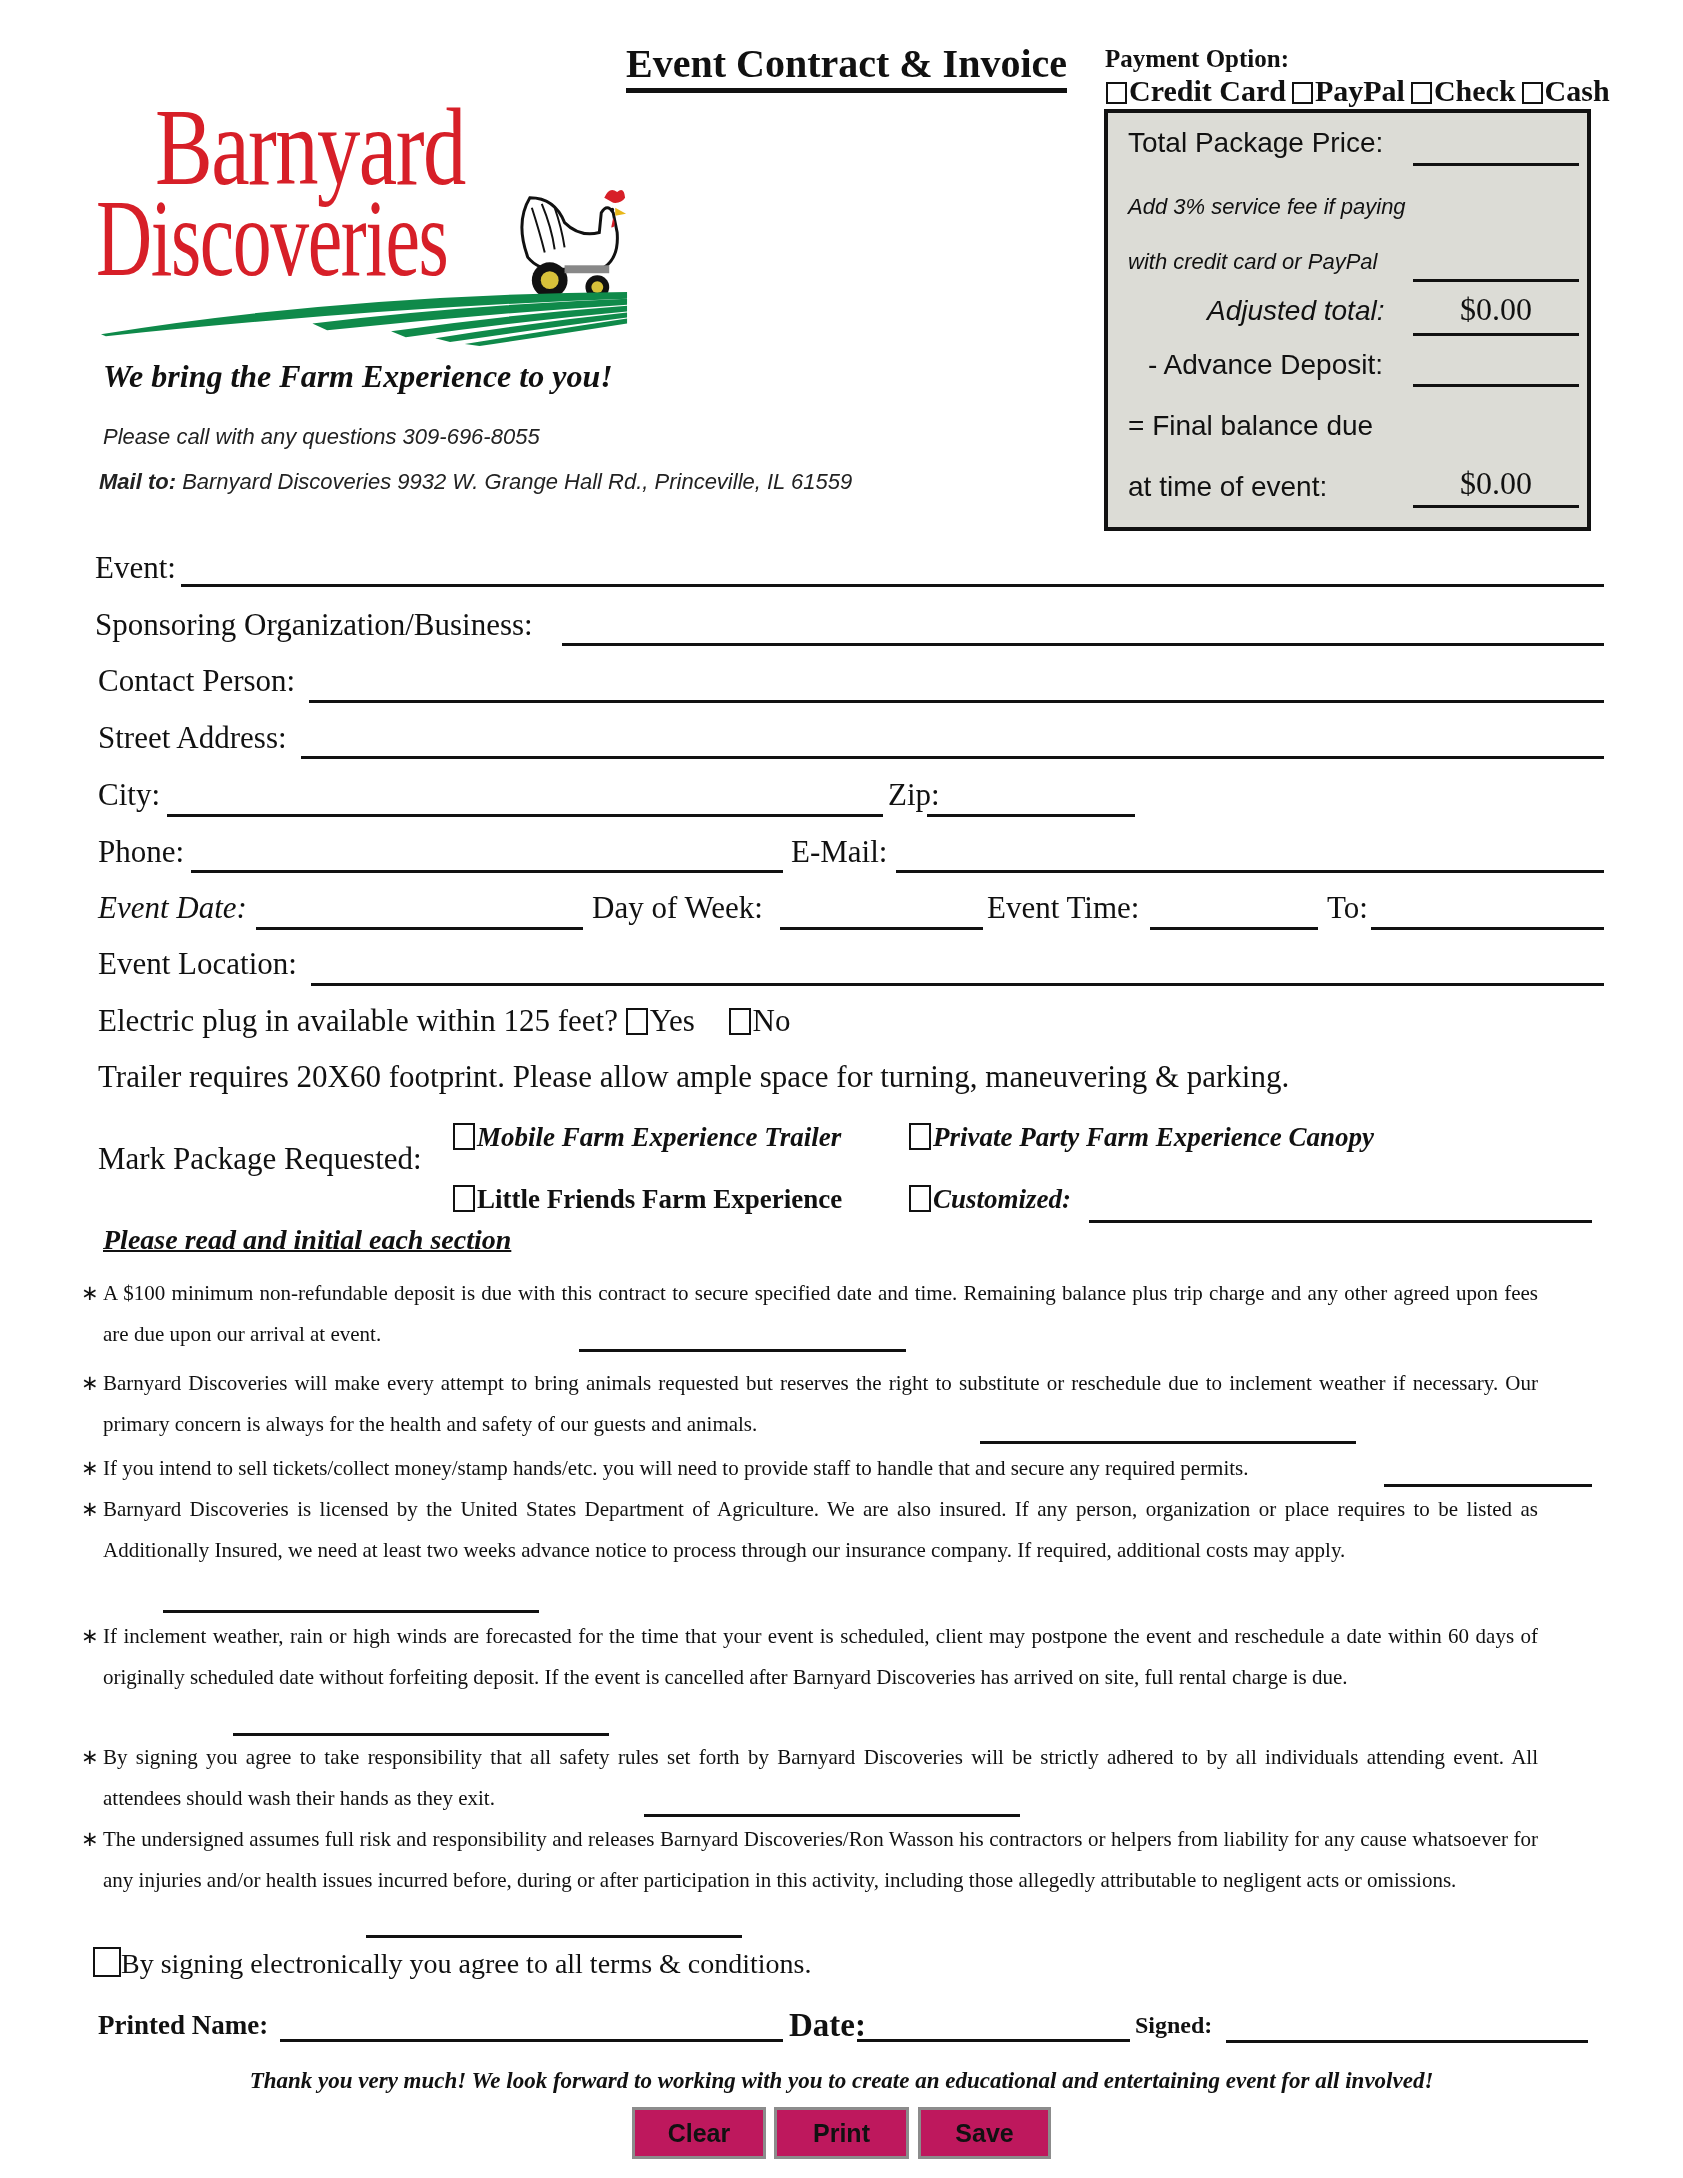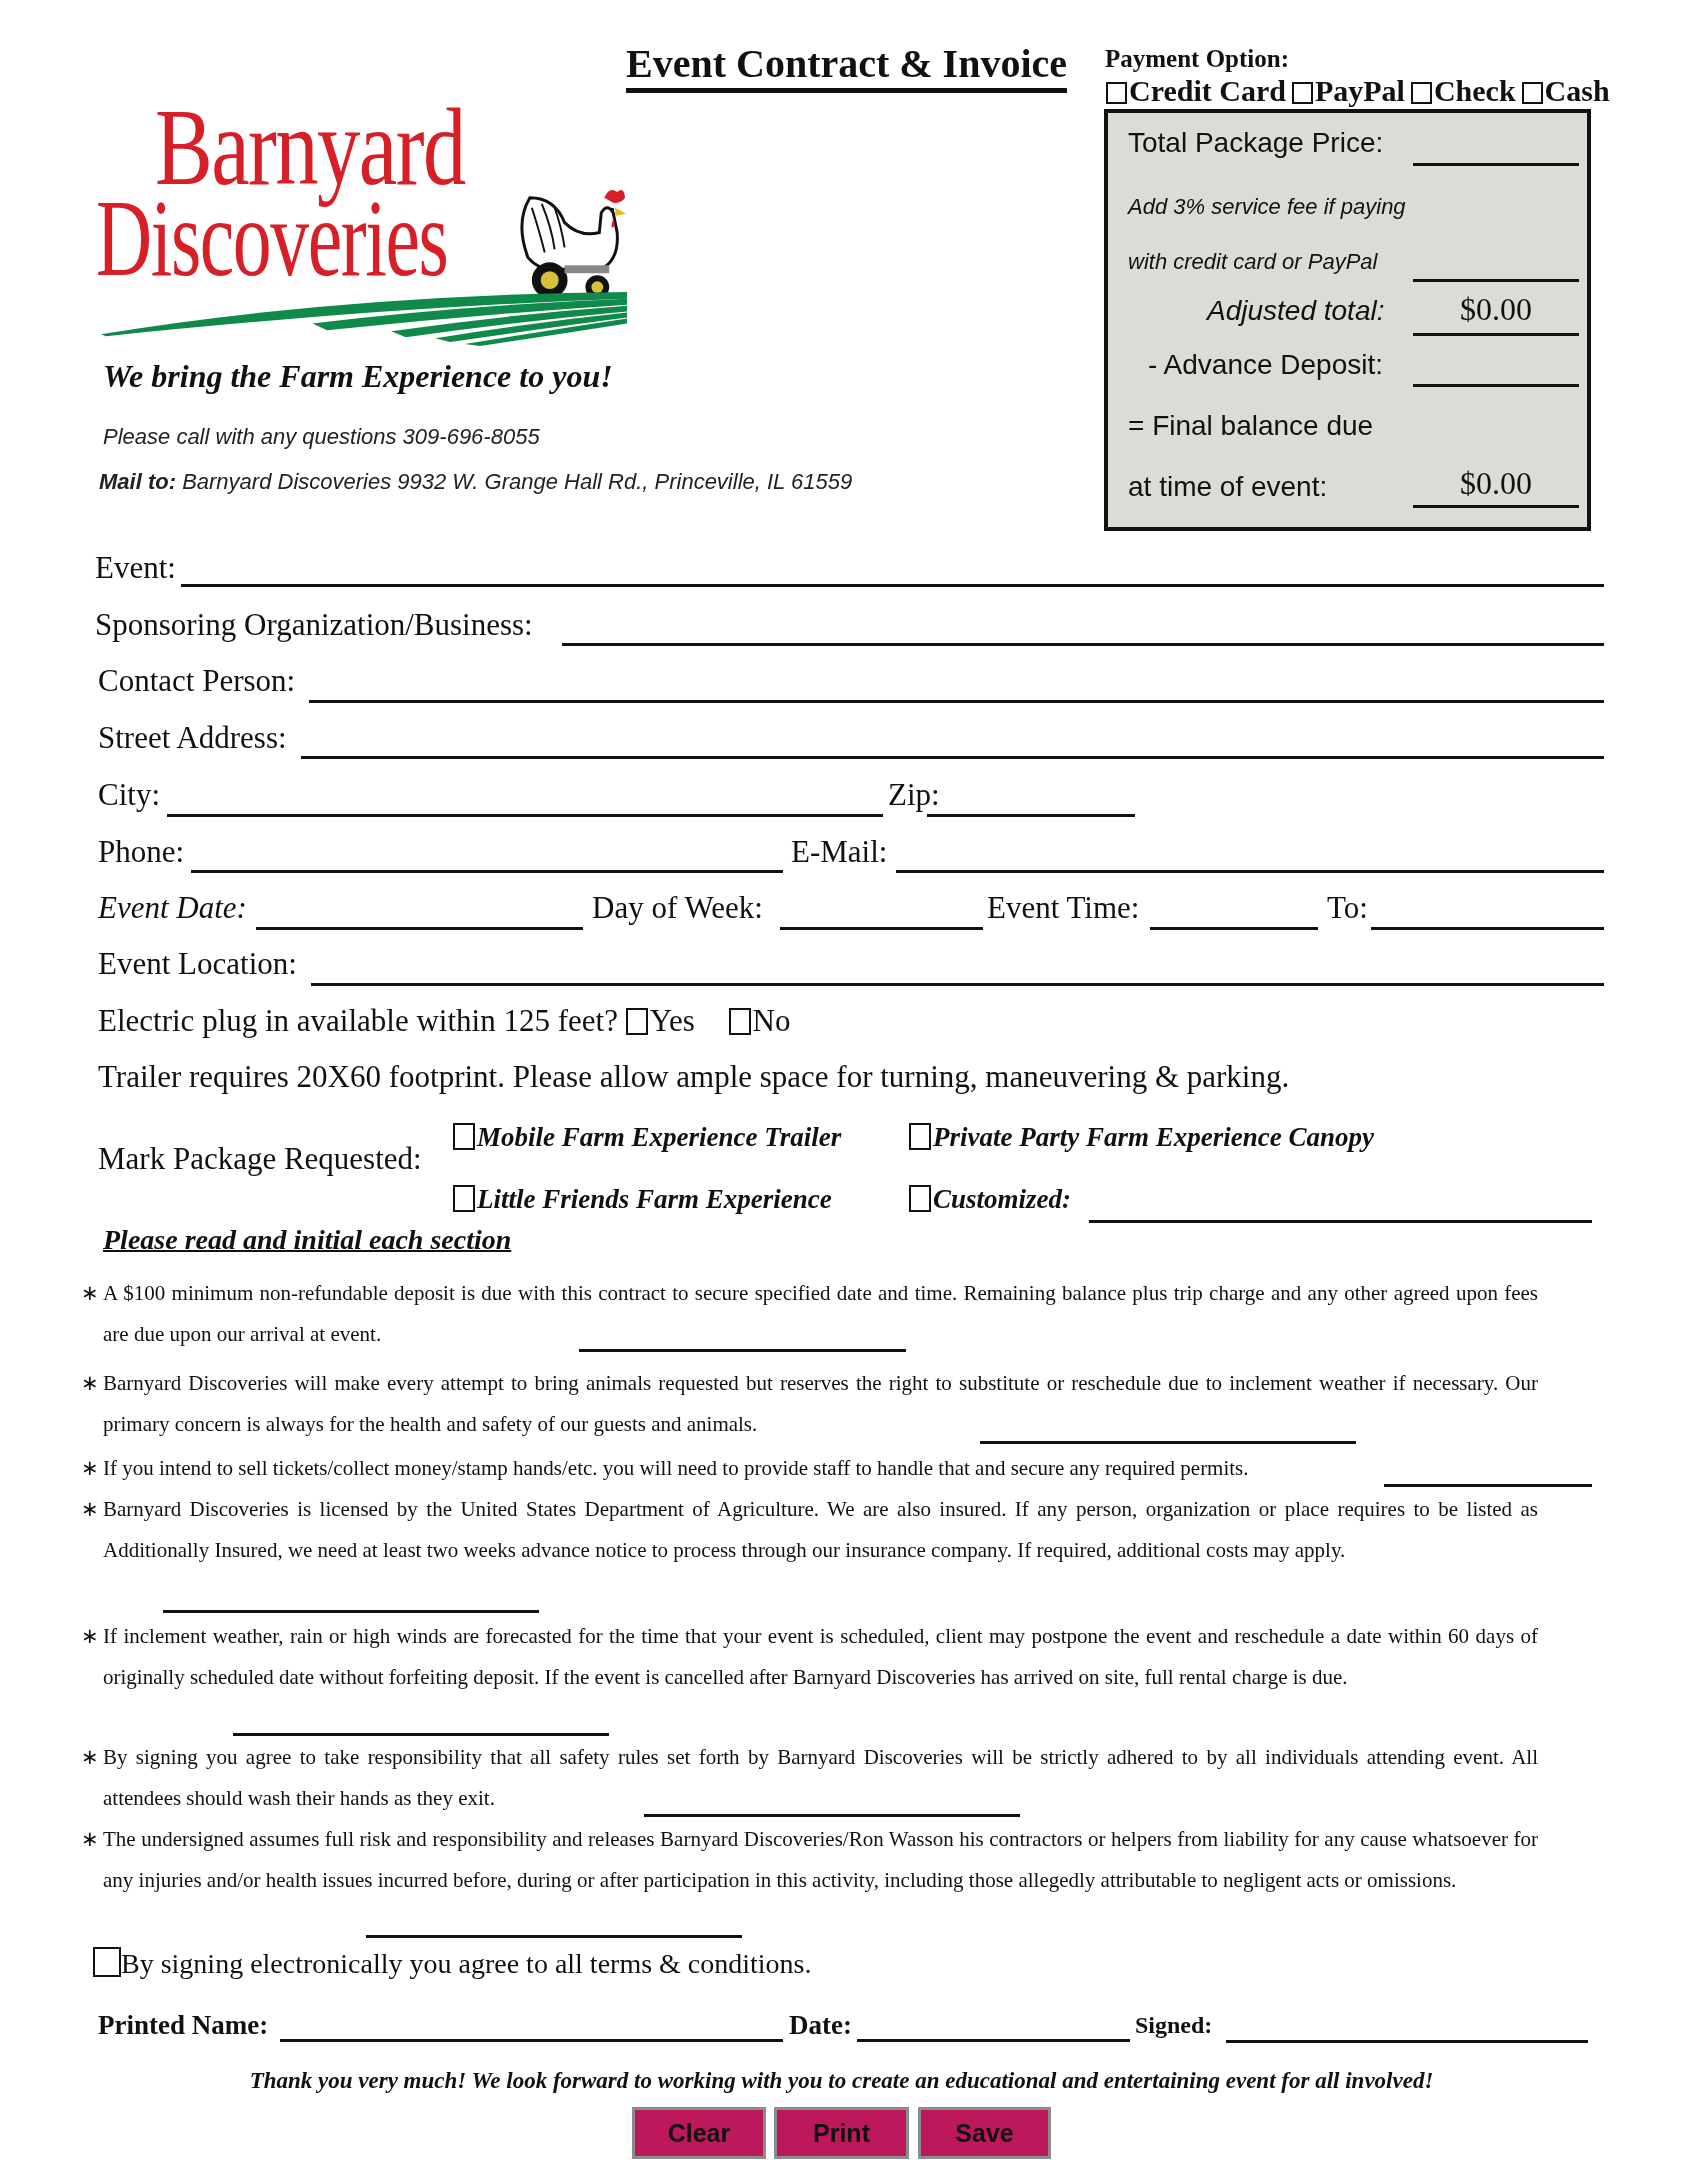--- a/index.html
+++ b/index.html
@@ -142,21 +142,21 @@
 <div class="lbl" style="left:98px;top:1059px;">Trailer requires 20X60 footprint. Please allow ample space for turning, maneuvering &amp; parking.</div>
 
 <div class="lbl" style="left:98px;top:1141px;">Mark Package Requested:</div>
 
 <div class="lbl" style="left:453px;top:1119px;font-style:italic;font-weight:bold;font-size:27px;">
   <span class="cb pkg"></span><span>Mobile Farm Experience Trailer</span>
 </div>
 <div class="lbl" style="left:909px;top:1119px;font-style:italic;font-weight:bold;font-size:27px;">
   <span class="cb pkg"></span><span>Private Party Farm Experience</span> <span>Canopy</span>
 </div>
-<div class="lbl" style="left:453px;top:1181px;font-style:italic;font-weight:bold;font-size:27px;">
+<div class="lbl" style="left:453px;top:1181px;font-weight:bold;font-size:27px;">
   <span class="cb pkg"></span><span>Little Friends Farm Experience</span>
 </div>
 <div class="lbl" style="left:909px;top:1181px;font-style:italic;font-weight:bold;font-size:27px;">
   <span class="cb pkg"></span><span>Customized:</span>
 </div>
 <div class="line" style="left:1089px;top:1220px;width:503px;"></div>
 
 <div class="abs section-head">Please read and initial each section</div>
 
 <div class="term" style="top:1273px;">
@@ -200,21 +200,21 @@
   <span class="txt">The undersigned assumes full risk and responsibility and releases Barnyard Discoveries/Ron Wasson his contractors or helpers from liability for any cause whatsoever for any injuries and/or health issues incurred before, during or after participation in this activity, including those allegedly attributable to negligent acts or omissions.</span>
 </div>
 <div class="initial" style="left:366px;top:1935px;width:376px;"></div>
 
 <div class="lbl" style="left:93px;top:1946px;font-size:28px;">
   <span class="cb pkg" style="width:28px;height:30px;margin-right:0;"></span><span>By signing electronically you agree to all terms &amp; conditions.</span>
 </div>
 
 <div class="lbl" style="left:98px;top:2007px;font-weight:bold;font-size:27px;">Printed Name:</div>
 <div class="line" style="left:280px;top:2039px;width:503px;"></div>
-<div class="lbl" style="left:789px;top:2007px;font-weight:bold;font-size:27px;">Date:</div>
+<div class="lbl" style="left:789px;top:2007px;font-weight:bold;font-size:33px;">Date:</div>
 <div class="line" style="left:857px;top:2039px;width:273px;"></div>
 <div class="lbl" style="left:1135px;top:2007px;font-weight:bold;font-size:24px;">Signed:</div>
 <div class="line" style="left:1226px;top:2040px;width:362px;"></div>
 
 <div class="lbl" style="left:0;width:1683px;text-align:center;top:2063px;font-size:23px;font-weight:bold;font-style:italic;">Thank you very much! We look forward to working with you to create an educational and entertaining event for all involved!</div>
 
 <button class="btn" style="left:632px;width:134px;">Clear</button>
 <button class="btn" style="left:774px;width:135px;">Print</button>
 <button class="btn" style="left:918px;width:133px;">Save</button>
 

